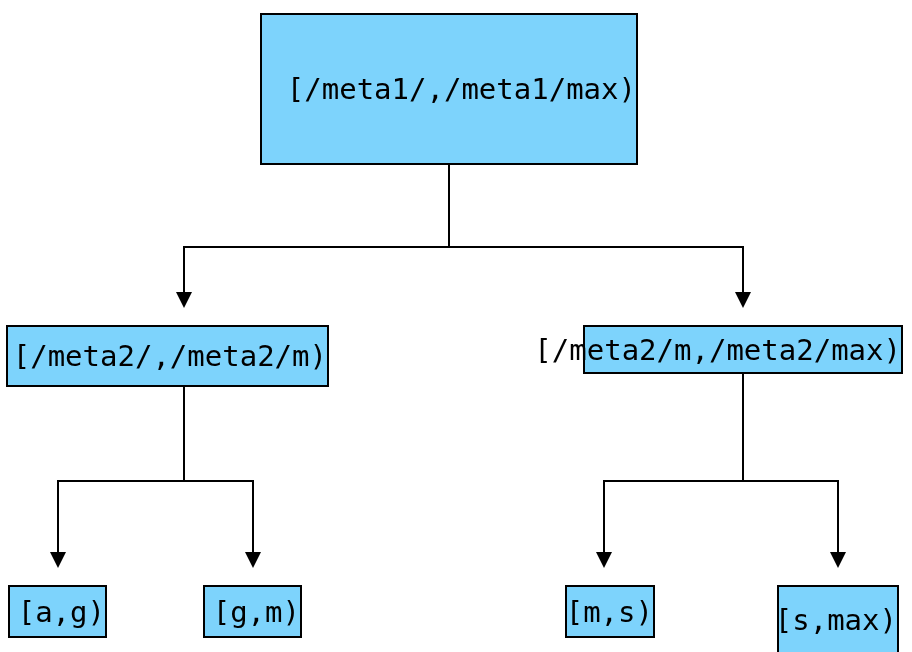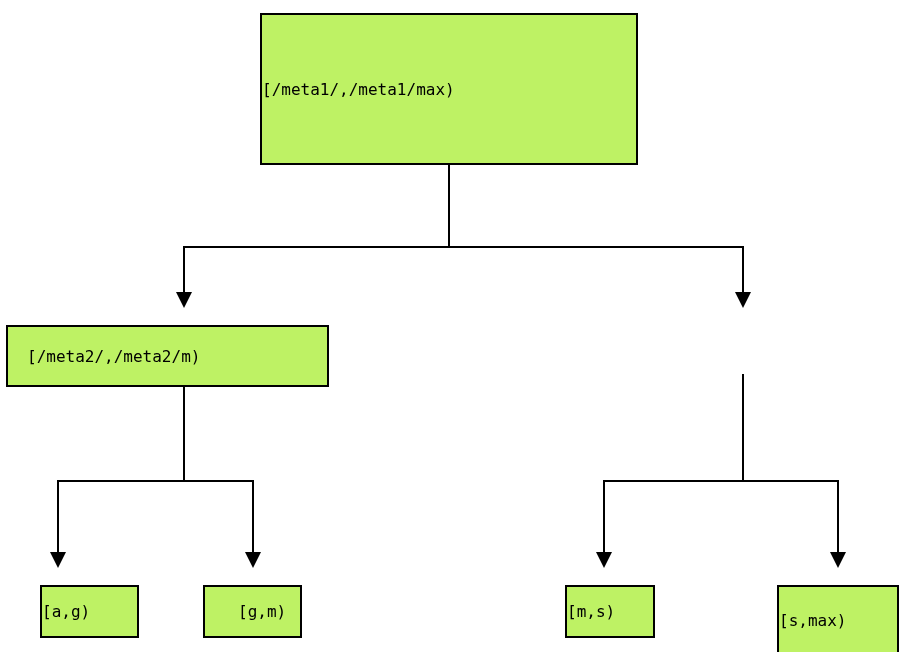--- a/index.html
+++ b/index.html
@@ -20,33 +20,33 @@
     left: 0;
     top: 0;
     width: 912px;
     height: 652px;
     pointer-events: none;
   }
   .node {
     position: absolute;
     box-sizing: border-box;
     border: 2px solid #000000;
-    background: #bef264;
+    background: #7dd3fc;
     display: flex;
     align-items: center;
-    justify-content: flex-start;
-    font-size: 16px;
+    justify-content: flex-end;
+    font-size: 29px;
     font-weight: 500;
     color: #000000;
     white-space: nowrap;
   }
   .node-root        { left: 260px; top: 13px;  width: 378px; height: 152px; }
   .node-left-child  { left: 6px;  top: 325px; width: 323px; height: 62px; padding-left: 19px; }
   .node-right-child { left: 583px; top: 325px; width: 320px; height: 49px; }
-  .node-leaf-ag     { left: 8px;   top: 585px; width: 99px;  height: 53px; margin-left: 32px; }
+  .node-leaf-ag     { left: 8px;   top: 585px; width: 99px;  height: 53px; }
   .node-leaf-gm     { left: 203px; top: 585px; width: 99px;  height: 53px; padding-left: 33px; }
   .node-leaf-ms     { left: 522px; top: 585px; width: 90px; height: 53px; margin-left: 43px; }
   .node-leaf-smax   { left: 777px; top: 585px; width: 122px; height: 70px; }
   .edge-line { stroke: #000000; stroke-width: 2; fill: none; }
   .edge-arrow { fill: #000000; stroke: none; }
 </style>
 </head>
 <body>
 
 <div class="canvas">
@@ -82,20 +82,23 @@
   </svg>
 
   <div class="node node-root">
     <span>[/meta1/,/meta1/max)</span>
   </div>
 
   <div class="node node-left-child">
     <span>[/meta2/,/meta2/m)</span>
   </div>
 
+  <div class="node node-right-child">
+    <span>[/meta2/m,/meta2/max)</span>
+  </div>
 
   <div class="node node-leaf-ag">
     <span>[a,g)</span>
   </div>
 
   <div class="node node-leaf-gm">
     <span>[g,m)</span>
   </div>
 
   <div class="node node-leaf-ms">

